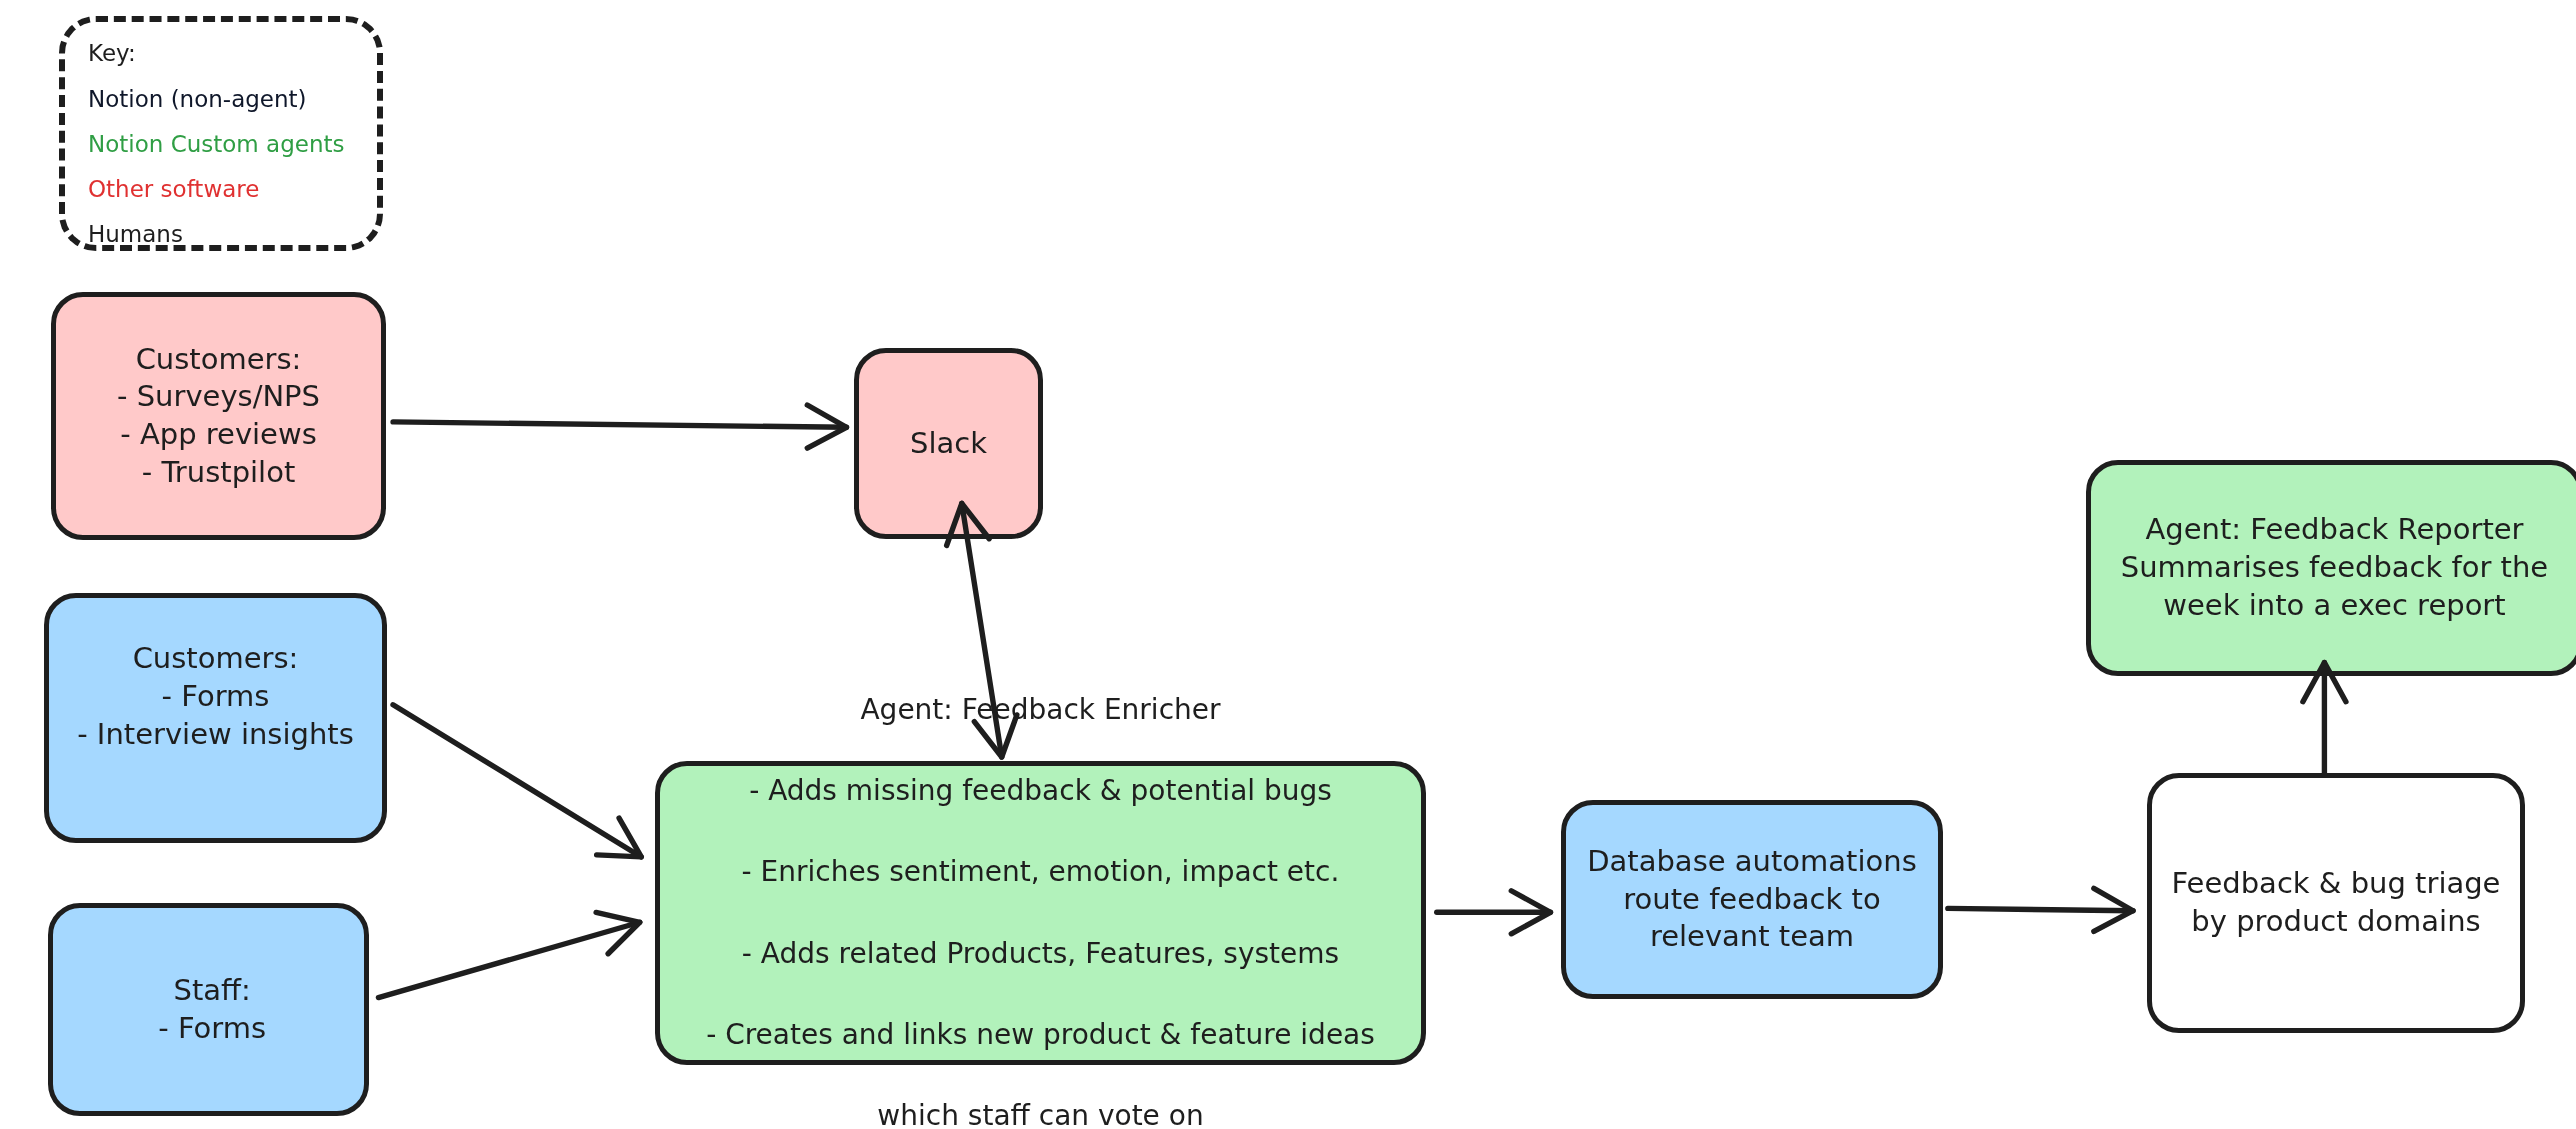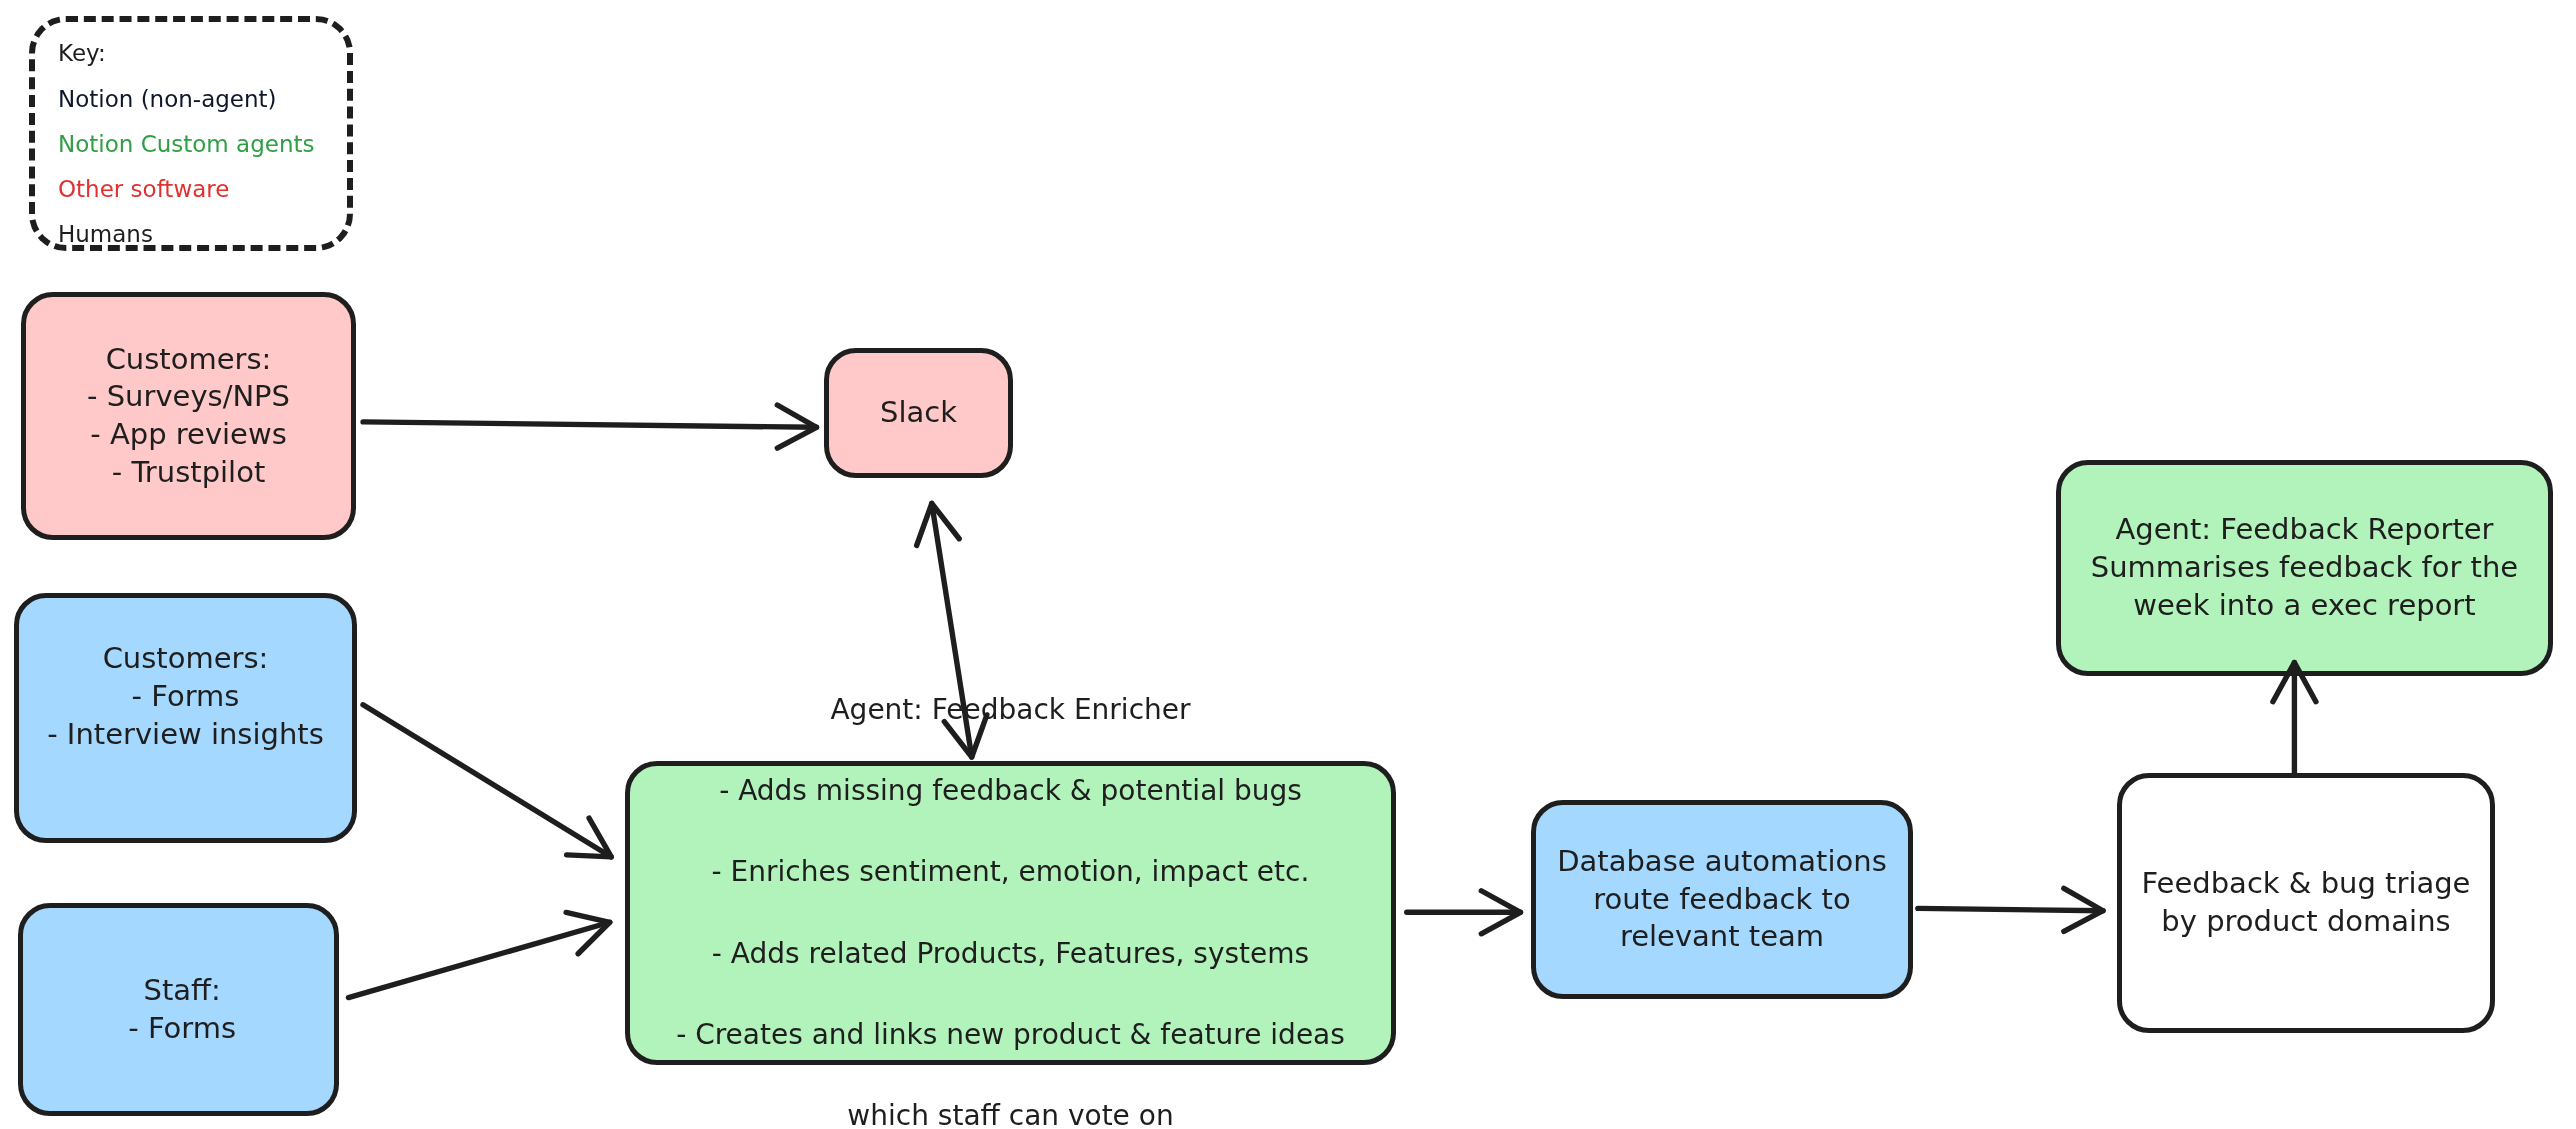--- a/index.html
+++ b/index.html
@@ -11,20 +11,21 @@
     position: relative;
     width: 2576px;
     height: 1129px;
     overflow: hidden;
     font-family: "DejaVu Sans", "Liberation Sans", sans-serif;
     color: #1e1e1e;
   }
   #canvas {
     position: absolute;
     inset: 0;
+    margin-left: 30px;
   }
   
   .key-box {
     position: absolute;
     left: 29px; top: 16px;
     width: 324px; height: 235px;
     border: 6.1px dashed #1e1e1e;
     border-radius: 37px;
     box-sizing: border-box;
     padding: 18.4px 7.7px 0 23px;
@@ -48,21 +49,21 @@
     display: flex;
     flex-direction: column;
     align-items: center;
     justify-content: center;
     text-align: center;
     font-size: 29px;
     line-height: 1.3;
   }
   .node .line { display: block; white-space: nowrap; }
   #customers-external { left: 21px;   top: 292px;  width: 335px;  height: 248px; }
-  #slack              { left: 824px; top: 348px;  width: 189px;  height: 130px; }
+  #slack              { left: 824px; top: 348px;  width: 189px;  height: 191px; }
   #customers-notion   { left: 14px;   top: 593px;  width: 343px;  height: 250px; padding-bottom: 42px; }
   #staff              { left: 17.7px;   top: 903px; width: 321px;  height: 213px; }
   #enricher           { left: 625px;  top: 761px;  width: 771px; height: 304px; font-size: 28px; line-height: 1.36; }
   #database           { left: 1531px; top: 800px; width: 382px;  height: 199px; }
   #triage             { left: 2117px; top: 773px; width: 378px;  height: 260px; }
   #reporter           { left: 2056px; top: 460px;  width: 497px;  height: 216px; }
   
   #arrows {
     position: absolute;
     inset: 0;

